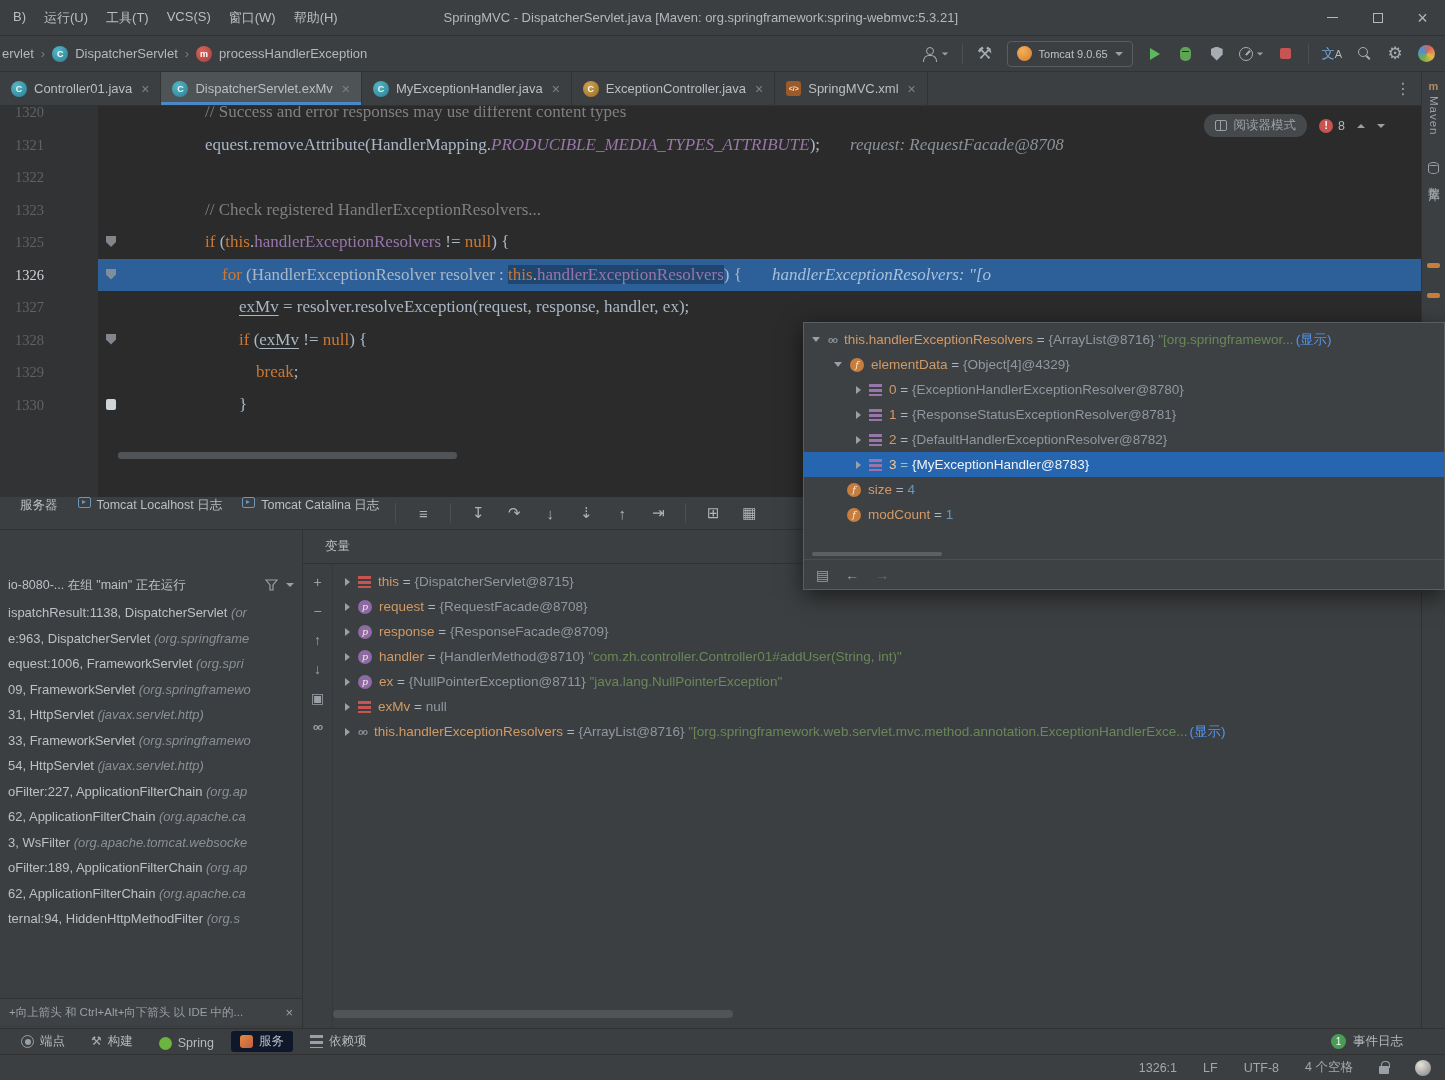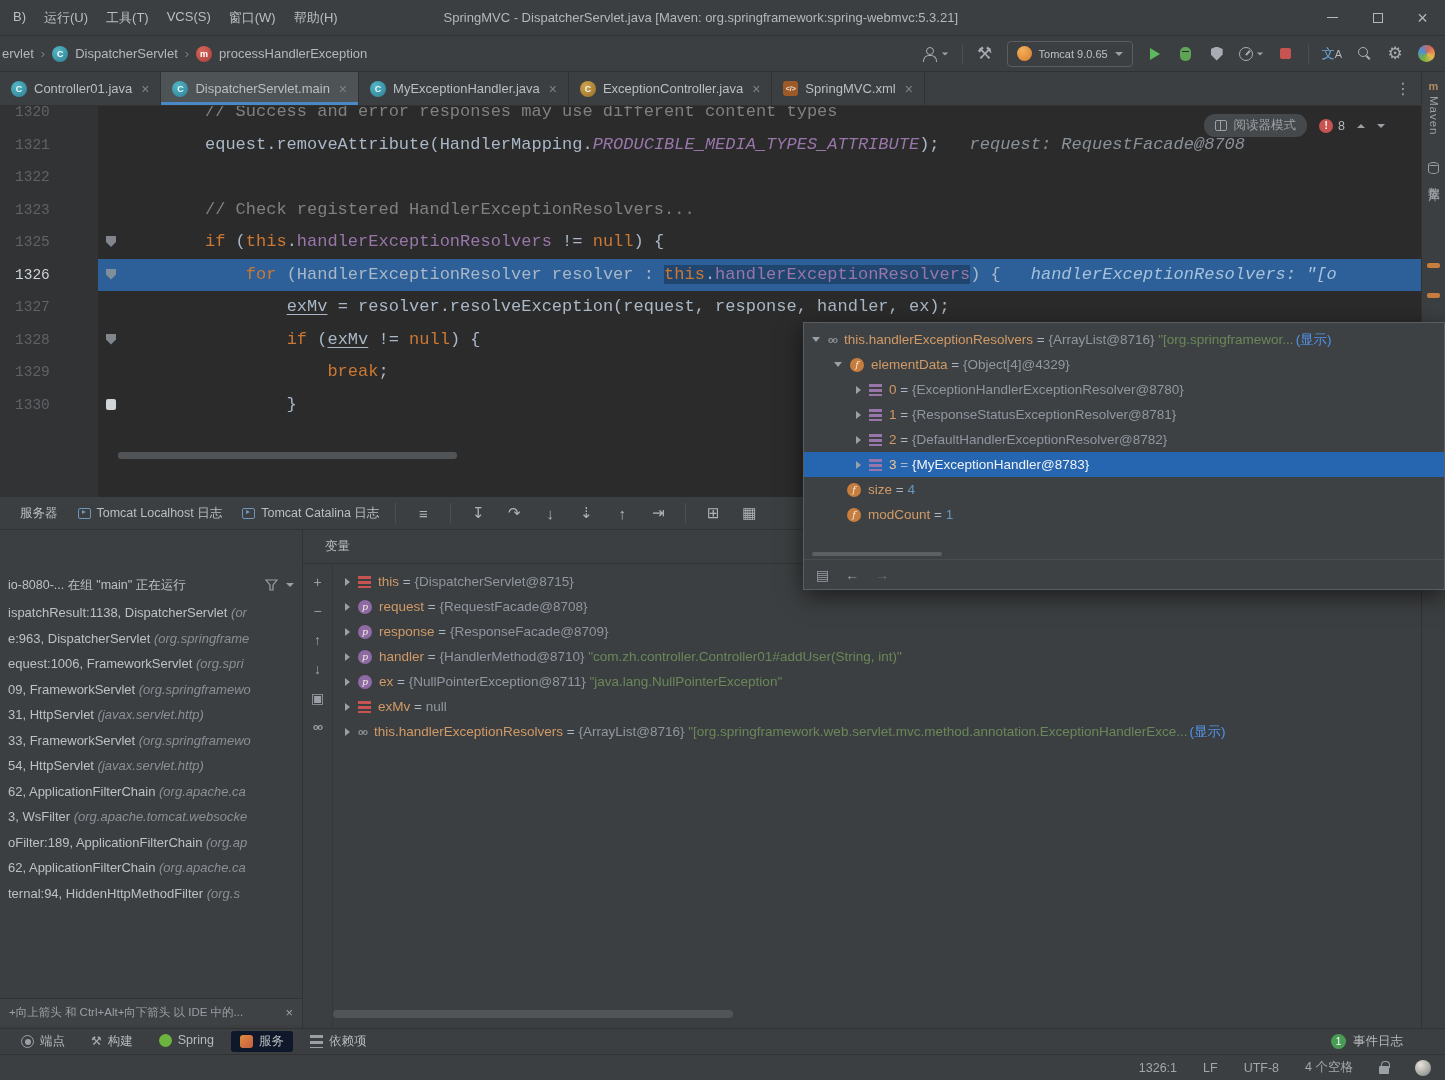--- a/index.html
+++ b/index.html
@@ -60,21 +60,21 @@
   .tab-close{color:#7e8389;font-size:14px;margin-left:2px}
   .cicon{width:16px;height:16px;border-radius:50%;background:radial-gradient(circle at 35% 30%,#52b6c4,#2e7f95);color:#ecf7f9;font-size:9px;font-weight:700;display:flex;align-items:center;justify-content:center;flex:0 0 auto}
   .cicon-alt{background:radial-gradient(circle at 35% 30%,#cfa14a,#96702a)}
   .xicon{width:15px;height:15px;border-radius:3px;background:#9c5a28;color:#f4e3d4;font-size:7px;font-weight:700;display:flex;align-items:center;justify-content:center;flex:0 0 auto}
   #tab-more{margin-left:auto;display:flex;align-items:center;padding:0 10px;color:#9aa0a6;font-size:16px}
 
   
   #editor{position:absolute;top:106px;left:0;right:24px;height:391px;background:#2b2b2b;overflow:hidden}
   #gutter-strip{position:absolute;left:0;top:0;width:98px;height:100%;background:#313335}
   #code{position:relative;margin-top:-10px}
-  .code-line{display:flex;height:32.5px;font-family:Liberation Mono, monospace;font-size:17px;line-height:32.5px}
+  .code-line{display:flex;height:32.5px;font-family:Liberation Serif, serif;font-size:17px;line-height:32.5px}
   .gutter-num{flex:0 0 98px;padding-left:15px;font-size:14.5px;color:#606366;background:#313335}
   .gutter-num.curnum{color:#ced3d8}
   .line-body{flex:1;position:relative;padding-left:107px;white-space:pre;color:#a9b7c6;overflow:hidden}
   .line-body.cur{background:#2d6099}
   .gutter-marker{position:absolute;left:8px;top:10px;display:block}
   .mk-tag{width:10px;height:11px;background:#8f969c;clip-path:polygon(0 0,100% 0,100% 55%,50% 100%,0 55%);opacity:.85}
   .mk-book{width:10px;height:11px;background:#cfd4d8;border-radius:2px}
   .c-pl{color:#a9b7c6}
   .c-kw{color:#cc7832}
   .c-com{color:#808080}
@@ -117,21 +117,21 @@
   .v-name{color:#d19a66}
   .v-eq{color:#a9b7c6;white-space:pre}
   .v-val{color:#9097a0}
   .v-num{color:#6897bb}
   .v-str{color:#6a8759;white-space:pre}
   .v-link{color:#5394ec;margin-left:2px}
 
   
   #bottom{position:absolute;top:497px;left:0;right:24px;height:531px;background:#3c3f41}
   #svc-header{height:33px;display:flex;align-items:center;border-bottom:1px solid #323232;padding-left:10px;gap:6px}
-  .svc-tab{display:flex;align-items:center;gap:6px;padding:0 10px;height:100%;font-size:12.5px;color:#bbbec2;white-space:nowrap}
+  .svc-tab{display:flex;align-items:flex-start;gap:6px;padding:0 10px;height:100%;font-size:12.5px;color:#bbbec2;white-space:nowrap}
   .console-icon{width:13px;height:11px;border:1.5px solid #6e96b8;border-radius:2px;position:relative;display:inline-block;flex:0 0 auto}
   .console-icon::after{content:'';position:absolute;left:3px;top:1.5px;border-top:2.5px solid transparent;border-bottom:2.5px solid transparent;border-left:4px solid #6e96b8}
   #dbg-icons{display:flex;align-items:center;gap:18px;color:#b0b4b7;font-size:15px;margin-left:12px}
   .dbg-icon{min-width:18px;text-align:center}
   #svc-body{display:flex;height:498px;position:relative}
   #frames-panel{width:303px;position:relative;border-right:1px solid #323232;overflow:hidden;flex:0 0 auto}
   .thread-row{margin-top:40px;height:30px;display:flex;align-items:center;padding:0 8px;font-size:12.5px;color:#bcc0c4;gap:8px}
   .thread-label{flex:1;white-space:nowrap;overflow:hidden}
   .frame-row{height:25.5px;line-height:25.5px;padding-left:8px;font-size:13px;color:#bcc0c4;white-space:nowrap;overflow:hidden}
   .frame-row.sel{background:#2666b0;color:#fff}
@@ -144,21 +144,21 @@
   #vars-body{flex:1;display:flex;overflow:hidden}
   #vars-toolbar{width:30px;display:flex;flex-direction:column;align-items:center;padding-top:10px;gap:13px;color:#9aa0a6;font-size:14px;border-right:1px solid #36393b;flex:0 0 auto}
   .vt-icon{height:16px;line-height:16px}
   .vt-oo{font-size:9px;font-weight:700;letter-spacing:-1px}
   #vars-list{flex:1;padding-top:5px;overflow:hidden}
   .var-row{height:25px;display:flex;align-items:center;padding-left:12px;font-size:13.5px;white-space:nowrap;overflow:hidden}
   #vars-hscroll{position:absolute;left:30px;bottom:10px;width:400px;height:8px;background:#515457;border-radius:4px}
 
   
   #toolwindow-bar{position:absolute;left:0;right:0;top:1028px;height:26px;background:#3c3f41;border-top:1px solid #323232;display:flex;align-items:center;padding:0 12px;font-size:12.5px;color:#b5b9bc}
-  #tw-left{display:flex;align-items:flex-start;gap:8px}
+  #tw-left{display:flex;align-items:flex-end;gap:8px}
   .tw-item{display:flex;align-items:center;gap:6px;padding:2px 9px;border-radius:3px;white-space:nowrap}
   .tw-item.active{background:#0f172a}
   .ti{width:13px;height:13px;display:inline-block;flex:0 0 auto}
   .ti-glyph{width:auto;height:auto;font-size:12px;line-height:13px;color:#a7adb2;font-style:normal}
   .ti-endpoints{border:1.5px solid #9aa0a6;border-radius:50%;position:relative}
   .ti-endpoints::after{content:'';position:absolute;inset:2.5px;background:#9aa0a6;border-radius:50%}
   .ti-spring{border-radius:50%;background:#6db33f}
   .ti-services{border-radius:3px;background:linear-gradient(135deg,#e08c3c,#c45d43)}
   .ti-dependencies{background:repeating-linear-gradient(#9aa0a6 0 3px,transparent 3px 6px)}
   #event-log{margin-left:auto;display:flex;align-items:center;gap:7px;padding-right:30px}
@@ -257,21 +257,21 @@
 
   <div id="tabbar">
     <div id="tabs">
         <div class="etab">
           <span class="cicon">C</span>
           <span class="tab-label">Controller01.java</span>
           <span class="tab-close">×</span>
         </div>
         <div class="etab active">
           <span class="cicon">C</span>
-          <span class="tab-label">DispatcherServlet.main</span>
+          <span class="tab-label">DispatcherServlet.exMv</span>
           <span class="tab-close">×</span>
         </div>
         <div class="etab">
           <span class="cicon">C</span>
           <span class="tab-label">MyExceptionHandler.java</span>
           <span class="tab-close">×</span>
         </div>
         <div class="etab">
           <span class="cicon cicon-alt">C</span>
           <span class="tab-label">ExceptionController.java</span>
@@ -385,20 +385,21 @@
           <b class="chev-down"></b>
         </div>
         <div id="frames-list">
             <div class="frame-row"><span class="fr-main">ispatchResult:1138, DispatcherServlet </span><span class="fr-pkg">(or</span></div>
             <div class="frame-row"><span class="fr-main">e:963, DispatcherServlet </span><span class="fr-pkg">(org.springframe</span></div>
             <div class="frame-row"><span class="fr-main">equest:1006, FrameworkServlet </span><span class="fr-pkg">(org.spri</span></div>
             <div class="frame-row"><span class="fr-main">09, FrameworkServlet </span><span class="fr-pkg">(org.springframewo</span></div>
             <div class="frame-row"><span class="fr-main">31, HttpServlet </span><span class="fr-pkg">(javax.servlet.http)</span></div>
             <div class="frame-row"><span class="fr-main">33, FrameworkServlet </span><span class="fr-pkg">(org.springframewo</span></div>
             <div class="frame-row"><span class="fr-main">54, HttpServlet </span><span class="fr-pkg">(javax.servlet.http)</span></div>
+            <div class="frame-row"><span class="fr-main">oFilter:227, ApplicationFilterChain </span><span class="fr-pkg">(org.ap</span></div>
             <div class="frame-row"><span class="fr-main">62, ApplicationFilterChain </span><span class="fr-pkg">(org.apache.ca</span></div>
             <div class="frame-row"><span class="fr-main">3, WsFilter </span><span class="fr-pkg">(org.apache.tomcat.websocke</span></div>
             <div class="frame-row"><span class="fr-main">oFilter:189, ApplicationFilterChain </span><span class="fr-pkg">(org.ap</span></div>
             <div class="frame-row"><span class="fr-main">62, ApplicationFilterChain </span><span class="fr-pkg">(org.apache.ca</span></div>
             <div class="frame-row"><span class="fr-main">ternal:94, HiddenHttpMethodFilter </span><span class="fr-pkg">(org.s</span></div>
           </div>
         <div id="frames-tip">
           <span class="tip-text">+向上箭头 和 Ctrl+Alt+向下箭头 以 IDE 中的...</span>
           <span class="tip-close">×</span>
         </div>

